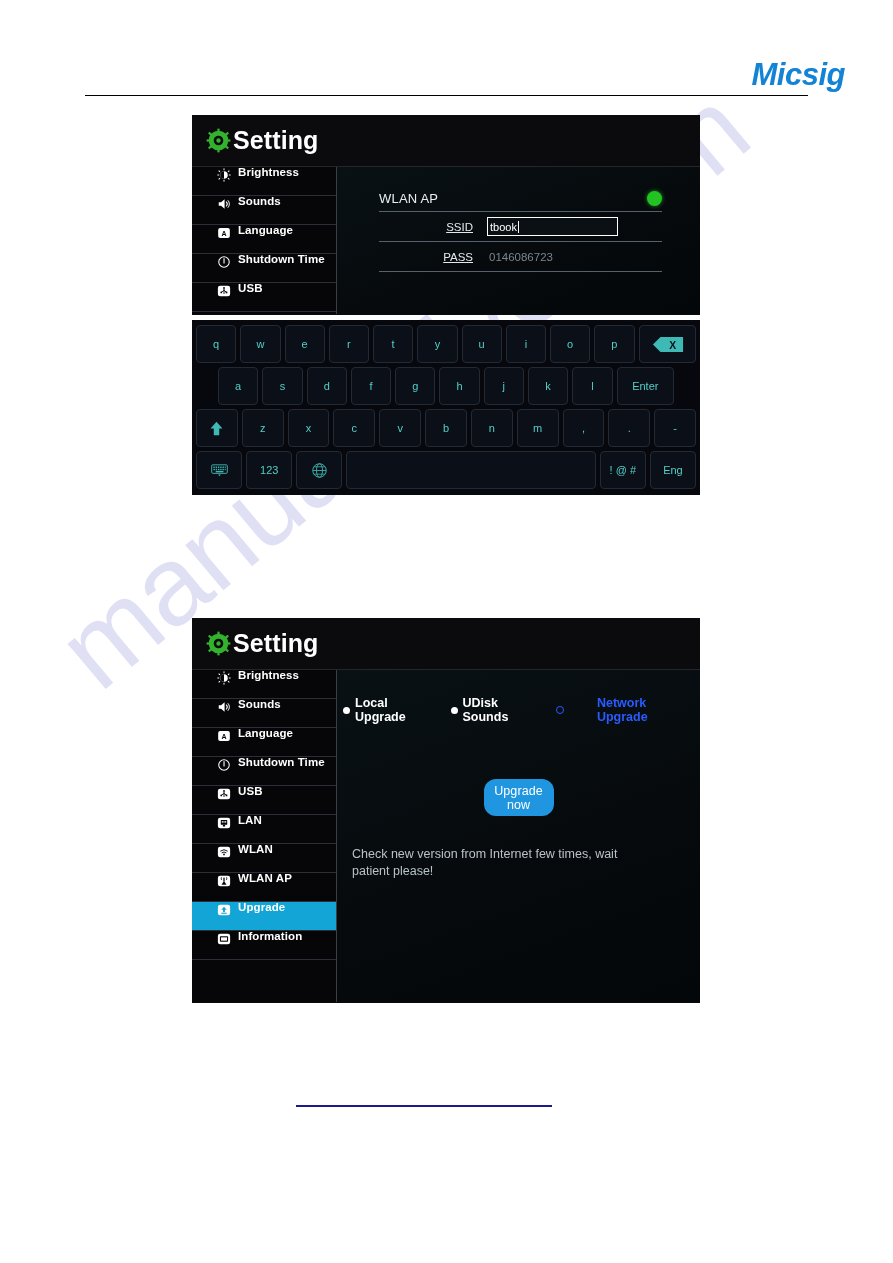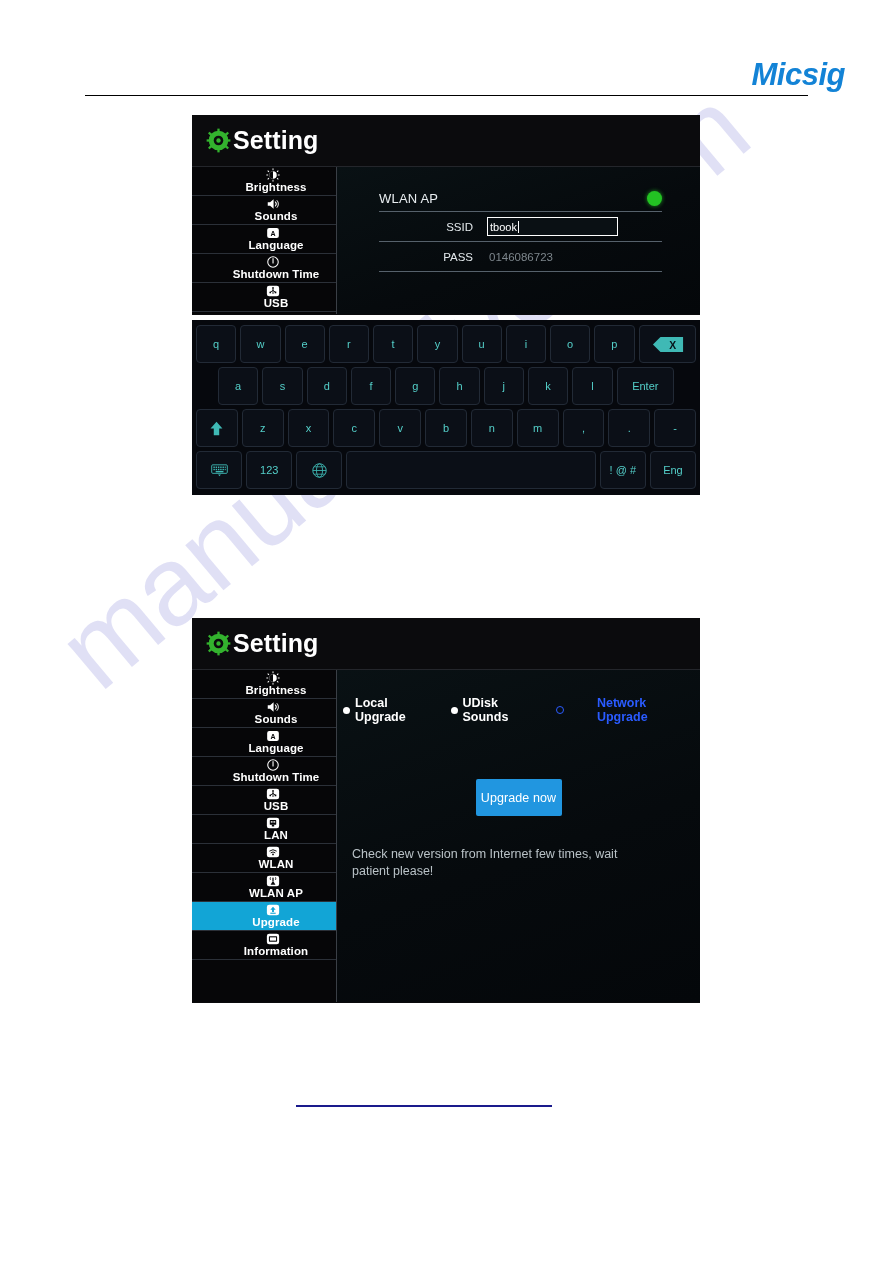--- a/index.html
+++ b/index.html
@@ -99,29 +99,27 @@
   
   .sidebar {
     width: 145px;
     flex: 0 0 145px;
     background: #060608;
     border-right: 1px solid #3a3f46;
     padding-top: 0px;
   }
   .side-item {
     display: flex;
-    align-items: center;
     height: 29px;
     padding-left: 24px;
     border-bottom: 1px solid #2b3038;
     color: #ffffff;
     font-size: 11.5px;
     font-weight: 600;
     letter-spacing: 0.1px;
-    flex-direction: column;
   }
   .side-item.active { background: #12a5d6; }
   .side-ico {
     width: 15px; height: 15px;
     flex: 0 0 15px;
     margin-right: 7px;
     display: flex; align-items: center; justify-content: center;
   }
   .side-ico svg { display: block; }
   .side-label { line-height: 1; }
@@ -149,20 +147,21 @@
   .ap-field {
     display: flex; align-items: center;
     height: 30px;
     border-top: 1px solid #56616b;
   }
   .ap-field-label {
     width: 108px; flex: 0 0 108px;
     text-align: right;
     color: #e3e9ec; font-size: 11.5px;
     padding-right: 14px;
+    text-decoration: underline;
   }
   .ap-field-ctrl { flex: 1 1 auto; display: flex; align-items: center; }
   .ssid-input {
     width: 131px; height: 19px;
     background: #0a1014;
     border: 1px solid #ffffff;
     color: #ffffff;
     font-size: 11px;
     font-family: "Liberation Sans", sans-serif;
     padding: 0 2px;
@@ -228,23 +227,23 @@
     background: transparent;
     border: 1.6px solid #2a5bff;
     width: 8px; height: 8px; flex: 0 0 8px;
   }
   .radio-label { color: #ffffff; font-size: 12.5px; font-weight: 600; }
   .radio-label.highlight { color: #2a5bff; padding-left: 28px; }
 
   .upgrade-btn {
     display: block;
     margin: 55px auto 0 auto;
-    width: 86px; height: 37px;
+    width: 70px; height: 37px;
     background: #2196e0;
-    border: none; border-radius: 2px;
+    border: none; border-radius: 12px;
     color: #ffffff;
     font-size: 12.5px;
     font-family: "Liberation Sans", sans-serif;
     cursor: pointer;
     letter-spacing: 0.1px;
   }
   .hint-text {
     margin: 30px 0 0 15px;
     color: #b9c2c7;
     font-size: 12.5px;

